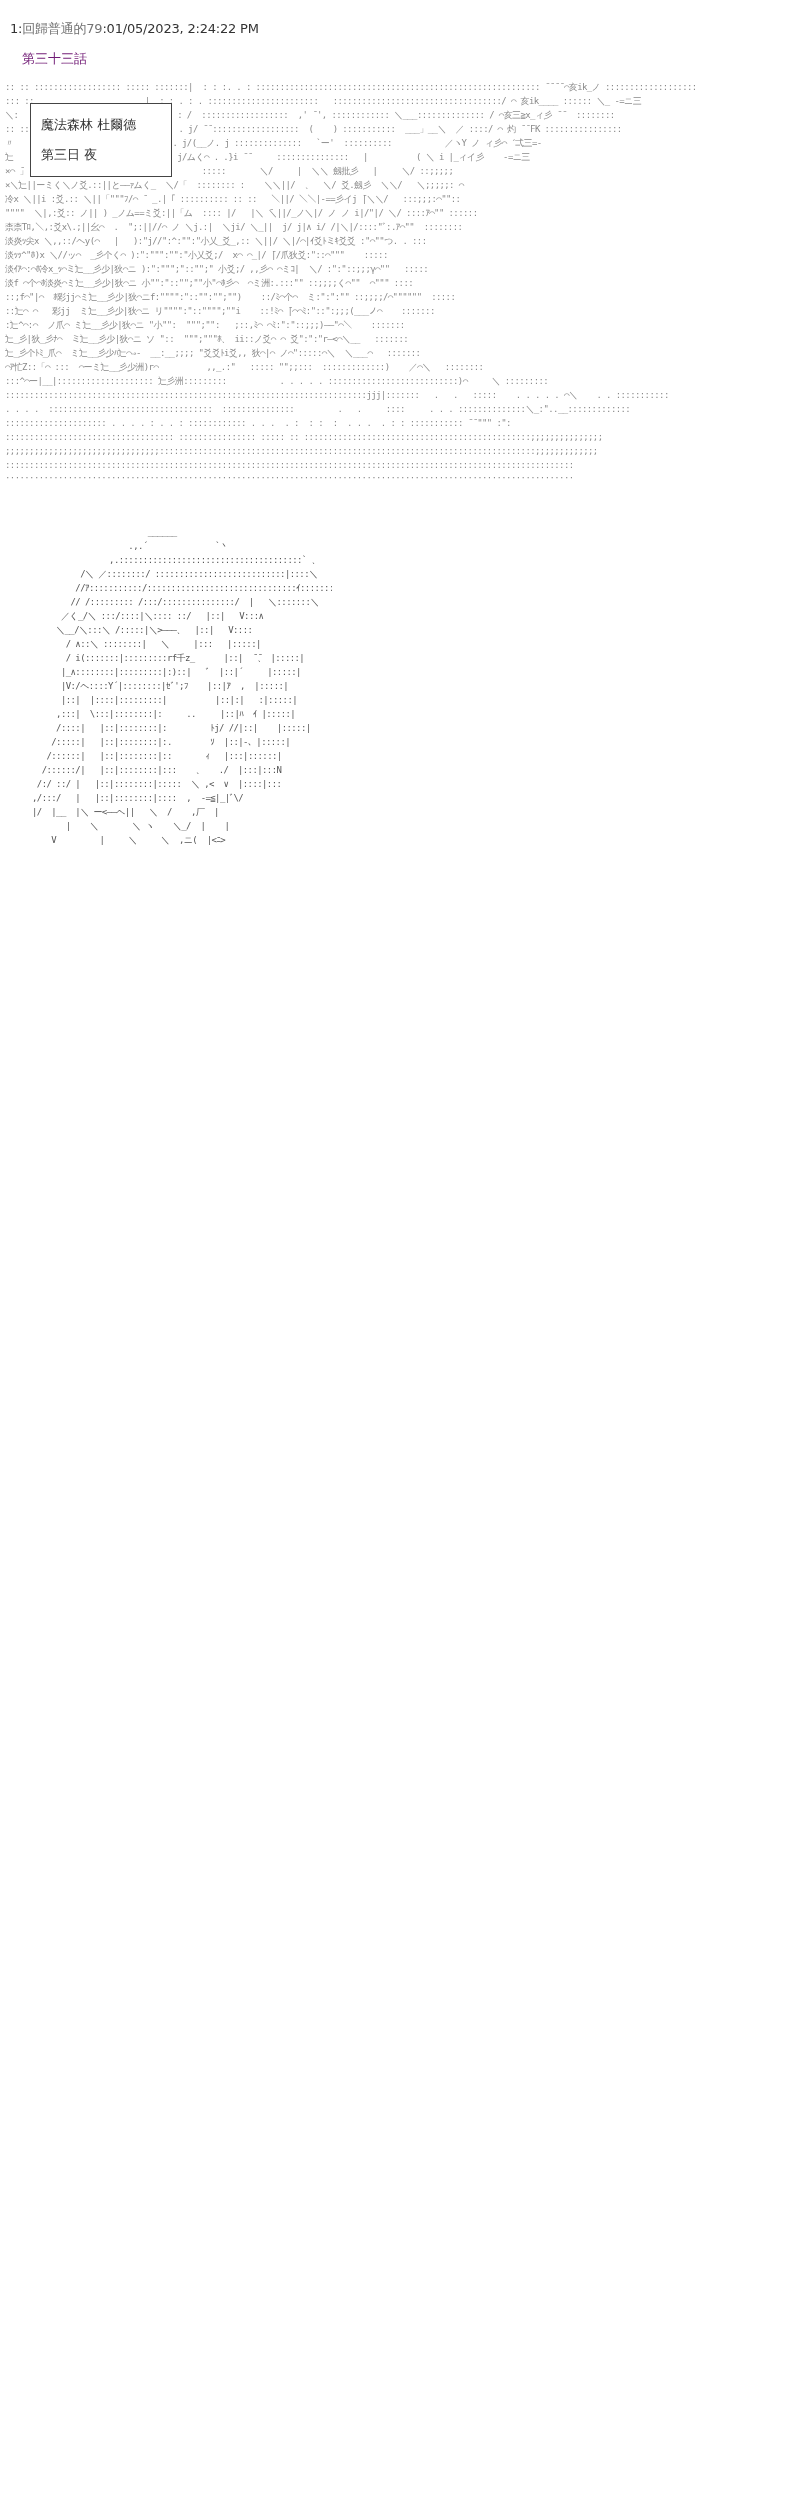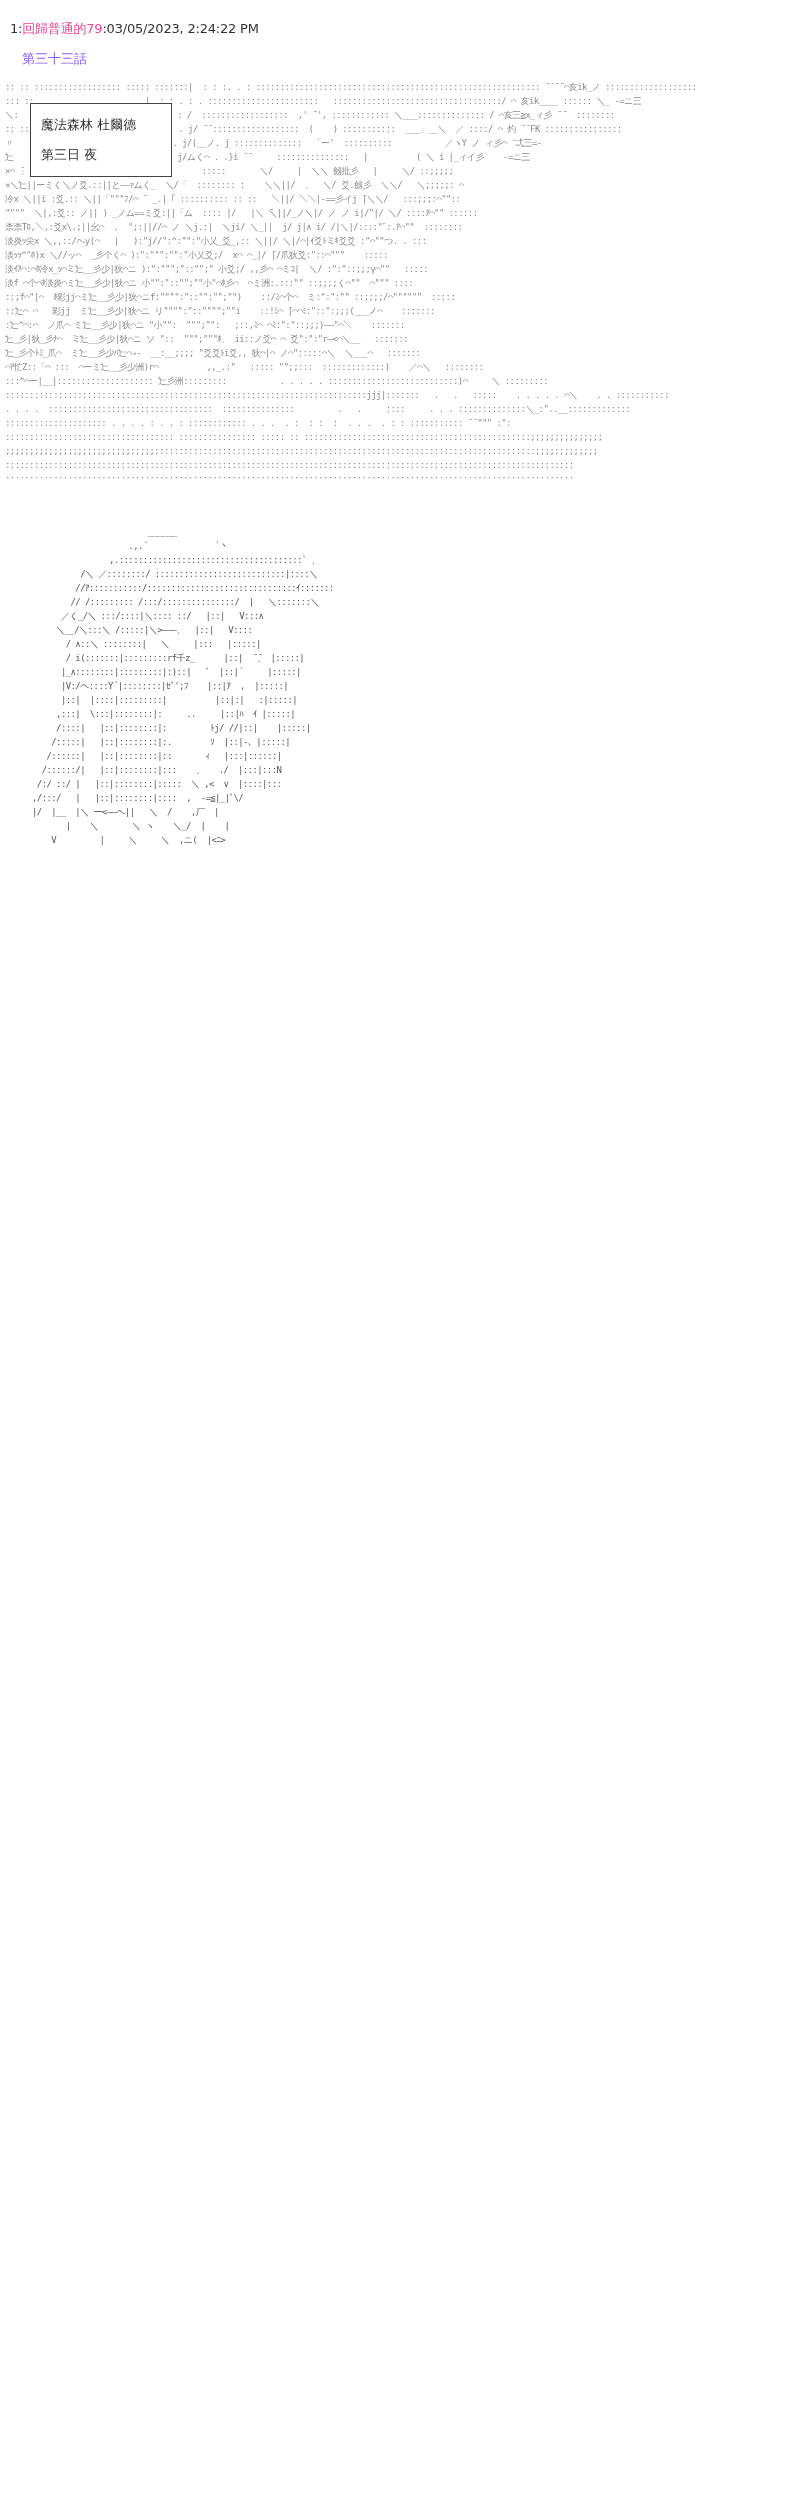--- a/index.html
+++ b/index.html
@@ -1,32 +1,32 @@
 <!DOCTYPE html>
 <html><head>
 <meta charset="utf-8">
 <style>
   html, body { margin:0; padding:0; background:#ffffff; }
   body { width:800px; height:2497px; position:relative; overflow:hidden;
          font-family:"DejaVu Sans", "Liberation Sans", sans-serif; color:#333; }
   .abs { position:absolute; }
   .post-head { font-size:13px; color:#333; white-space:nowrap; letter-spacing:-0.2px; }
-  .name-green { color:#ec4899; }
-  .body-text { font-size:13px; color:#8b5cf6; white-space:pre; line-height:17px; }
+  .name-green { color:#737373; }
+  .body-text { font-size:13px; color:#701a75; white-space:pre; line-height:17px; }
   .aa { font-family:"DejaVu Sans Mono", "Liberation Mono", monospace; font-size:9px;
         line-height:14px; color:#555; white-space:pre; letter-spacing:-0.6px; }
   .aa-light { color:#8a8a8a; }
   .caption-box { border:1px solid #444; background:#fff; padding:6px 10px; }
   .caption-box div { font-size:13px; line-height:30px; color:#333; white-space:nowrap; }
 </style>
 </head>
 <body>
 
 <div class="abs post-head" style="left:10px; top:20px;">
-  <span>1</span><span>:</span><span class="name-green">回歸普通的79</span><span>:</span><span>03/05/2023, 2:24:22 PM</span>
+  <span>1</span><span>:</span><span class="name-green">回歸普通的79</span><span>:</span><span>01/05/2023, 2:24:22 PM</span>
 </div>
 
 <div class="abs body-text" style="left:22px; top:50px;">第三十三話</div>
 
 <div class="abs aa aa-light" style="left:5px; top:80px; width:690px; height:400px; overflow:hidden;">:: :: :::::::::::::::::: ::::: :::::::|  : : :. . : ::::::::::::::::::::::::::::::::::::::::::::::::::::::::::: ̄ ̄ ̄ ̄ ⌒亥ik_ノ ::::::::::::::::::::::: ＼::::::
 ::: ::                       |  : : . : . :::::::::::::::::::::::   :::::::::::::::::::::::::::::::::::/ ⌒ 亥ik____ :::::: ＼_ -=ニ三
 ＼:                          | :::: : /  ::::::::::::::::::  ,' ̄ ', :::::::::::: ＼___:::::::::::::: / ⌒亥三≧x_ィ彡 ̄ ̄   ::::::::
 :: ::                        |  : . . j/ ̄ ̄ ::::::::::::::::::  (    ) :::::::::::  ___」__＼  ／ ::::/ ⌒ 灼 ̄ ̄ FK ::::::::::::::::
 〃                           | . . . j/(__ノ. j ::::::::::::::   `ー'  ::::::::::           ／ヽY ノ ィ彡⌒゛弌三=-
 辷                           |. . . j/ムく⌒ . .}i ̄ ̄      :::::::::::::::   |          ( ＼ i |_ィイ彡    -=ニ三

